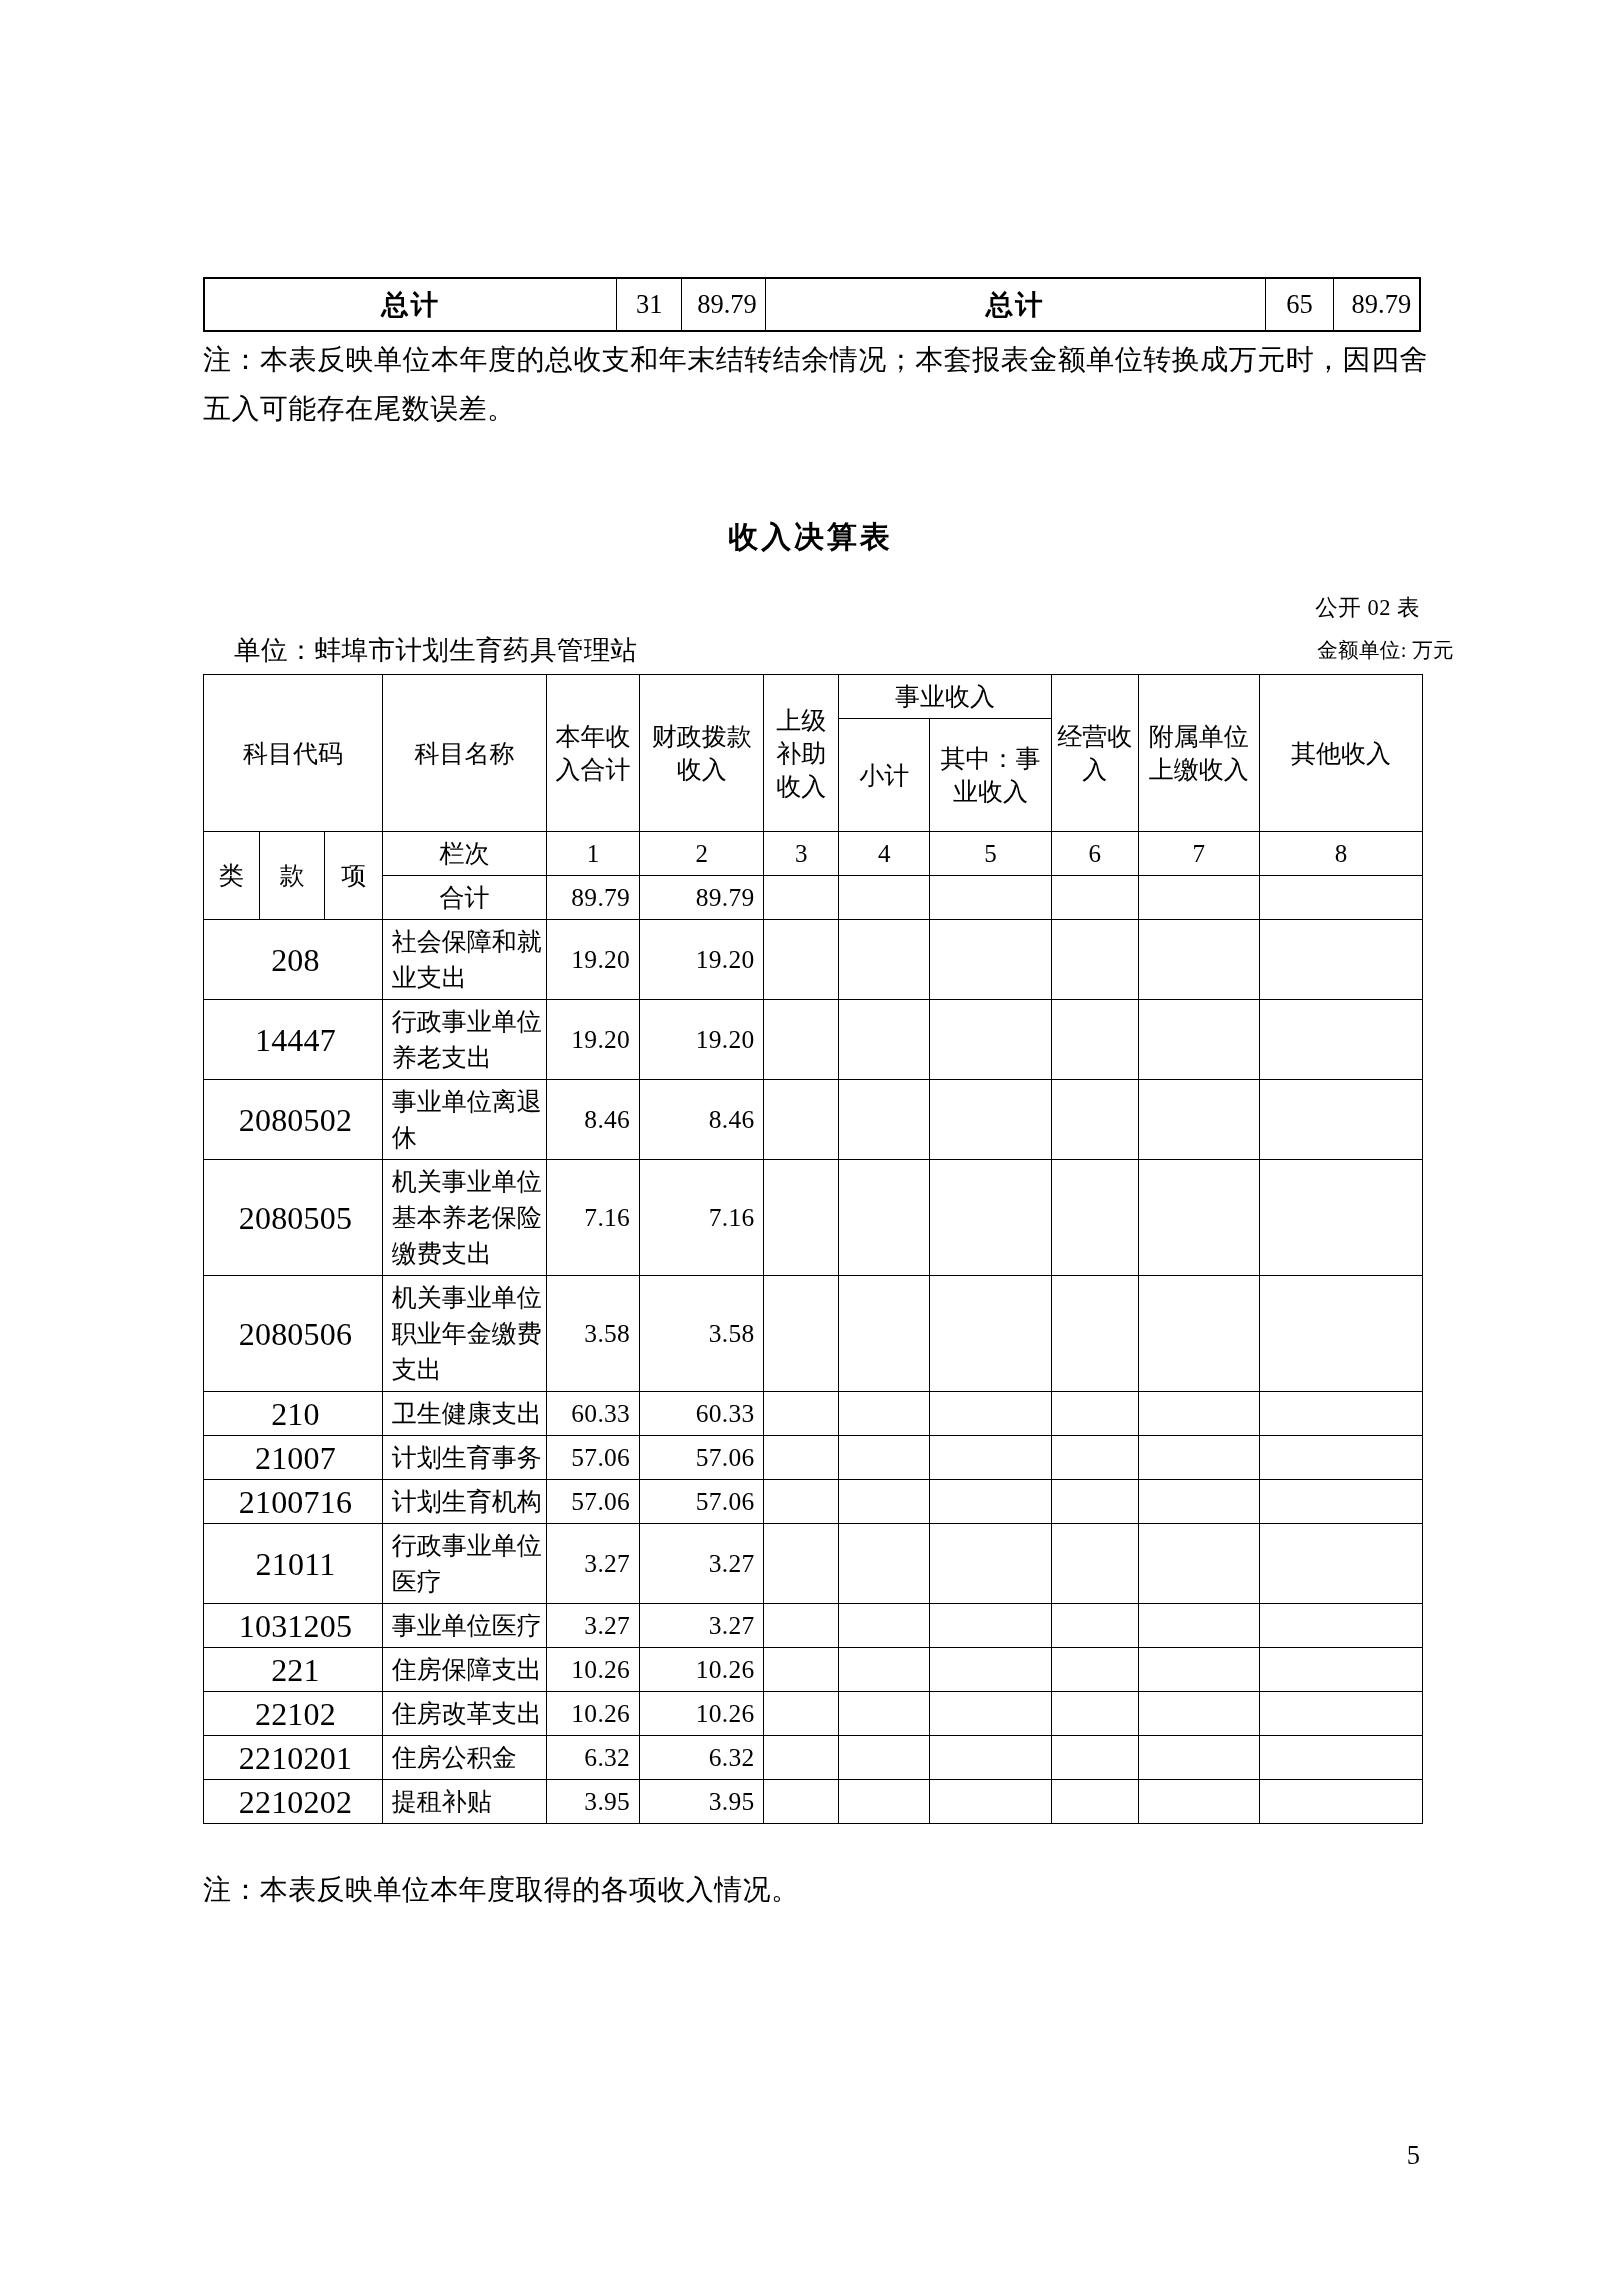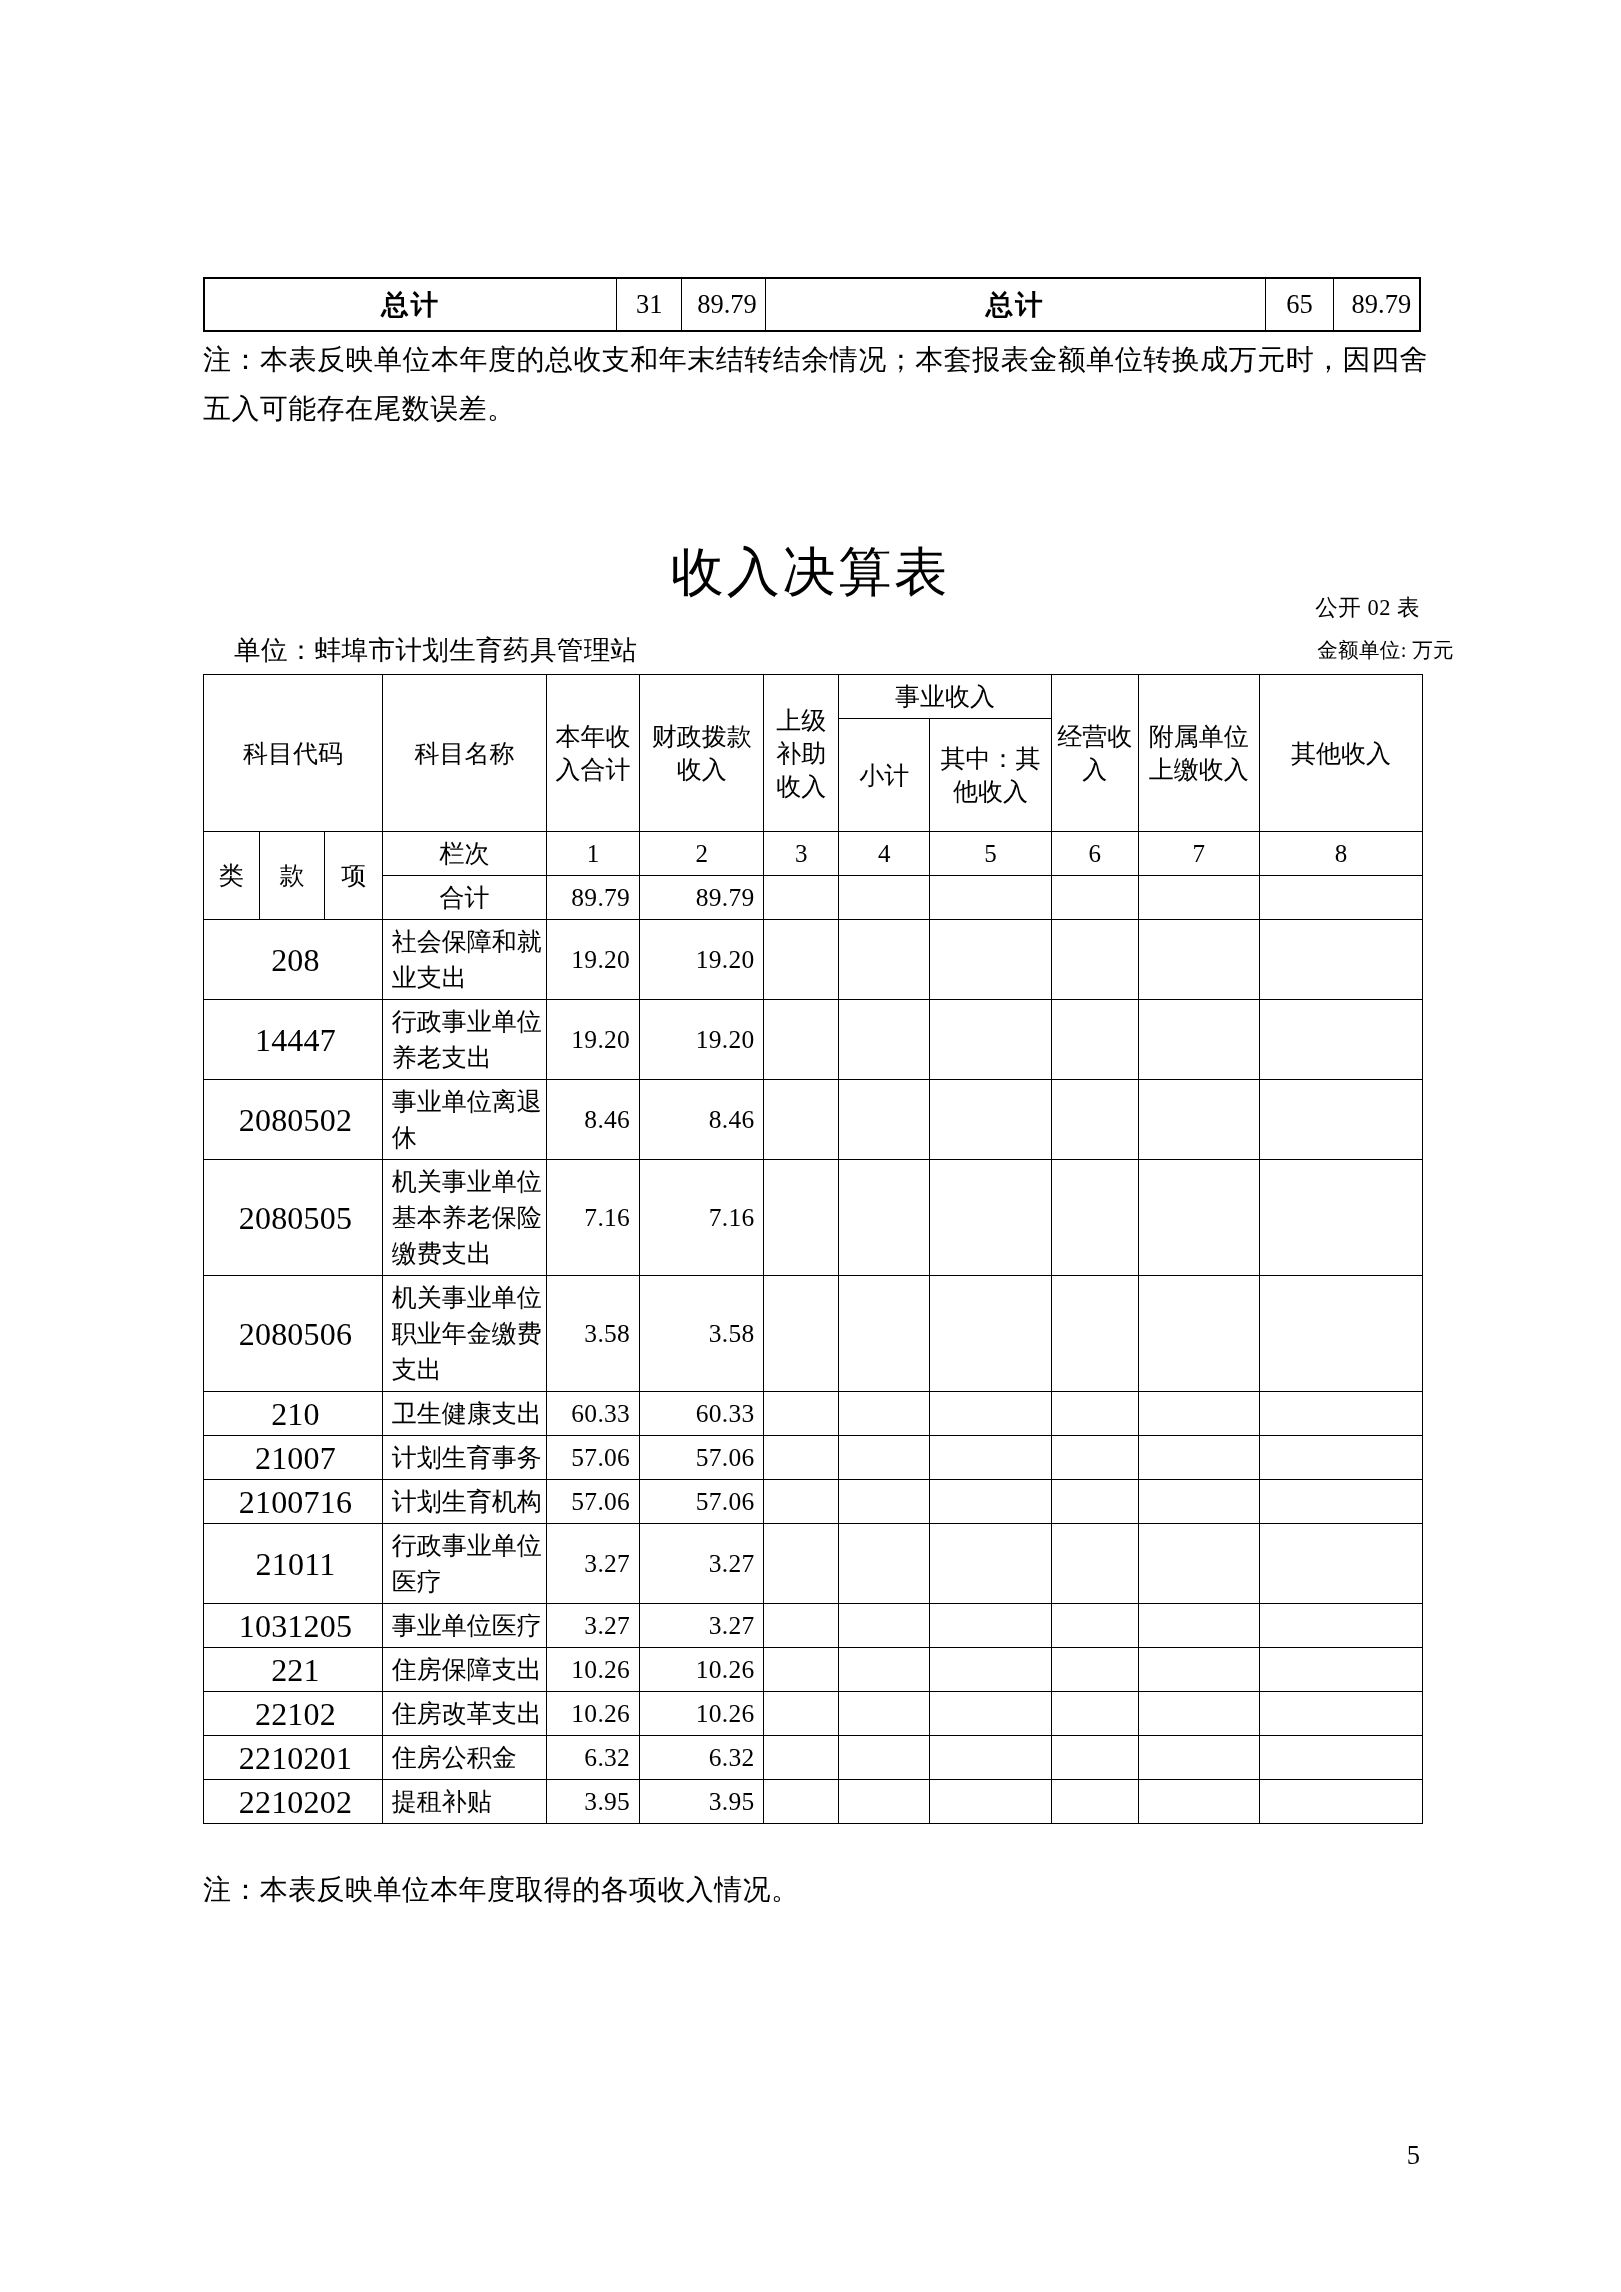--- a/index.html
+++ b/index.html
@@ -93,24 +93,23 @@
   }
 
   
   .doc-title {
     position: absolute;
     left: 0;
     top: 517px;
     width: 1621px;
     text-align: center;
     font-family: "DejaVu Sans", "Liberation Sans", sans-serif;
-    font-weight: normal;
-    font-size: 53px;
+    font-weight: bold;
+    font-size: 30px;
     letter-spacing: 2.9px;
-    margin-top: 20px;
   }
   .public-no {
     position: absolute;
     right: 201px;
     top: 592px;
     font-size: 22.5px;
     letter-spacing: 0.5px;
   }
   .meta-row {
     position: absolute;
@@ -258,21 +257,21 @@
         <td class="head" rowspan="2">本年收入合计</td>
         <td class="head" rowspan="2">财政拨款收入</td>
         <td class="head" rowspan="2">上级补助收入</td>
         <td class="head" colspan="2" style="height:39px">事业收入</td>
         <td class="head" rowspan="2">经营收入</td>
         <td class="head" rowspan="2">附属单位上缴收入</td>
         <td class="head" rowspan="2">其他收入</td>
       </tr>
       <tr>
         <td class="head" style="height:108px">小计</td>
-        <td class="head">其中：其他收入</td>
+        <td class="head">其中：事业收入</td>
       </tr>
 
       <tr>
         <td class="head" rowspan="2" style="width:55px">类</td>
         <td class="head" rowspan="2">款</td>
         <td class="head" rowspan="2">项</td>
         <td class="head row-1">栏次</td>
         <td class="head">1</td>
         <td class="head">2</td>
         <td class="head">3</td>

